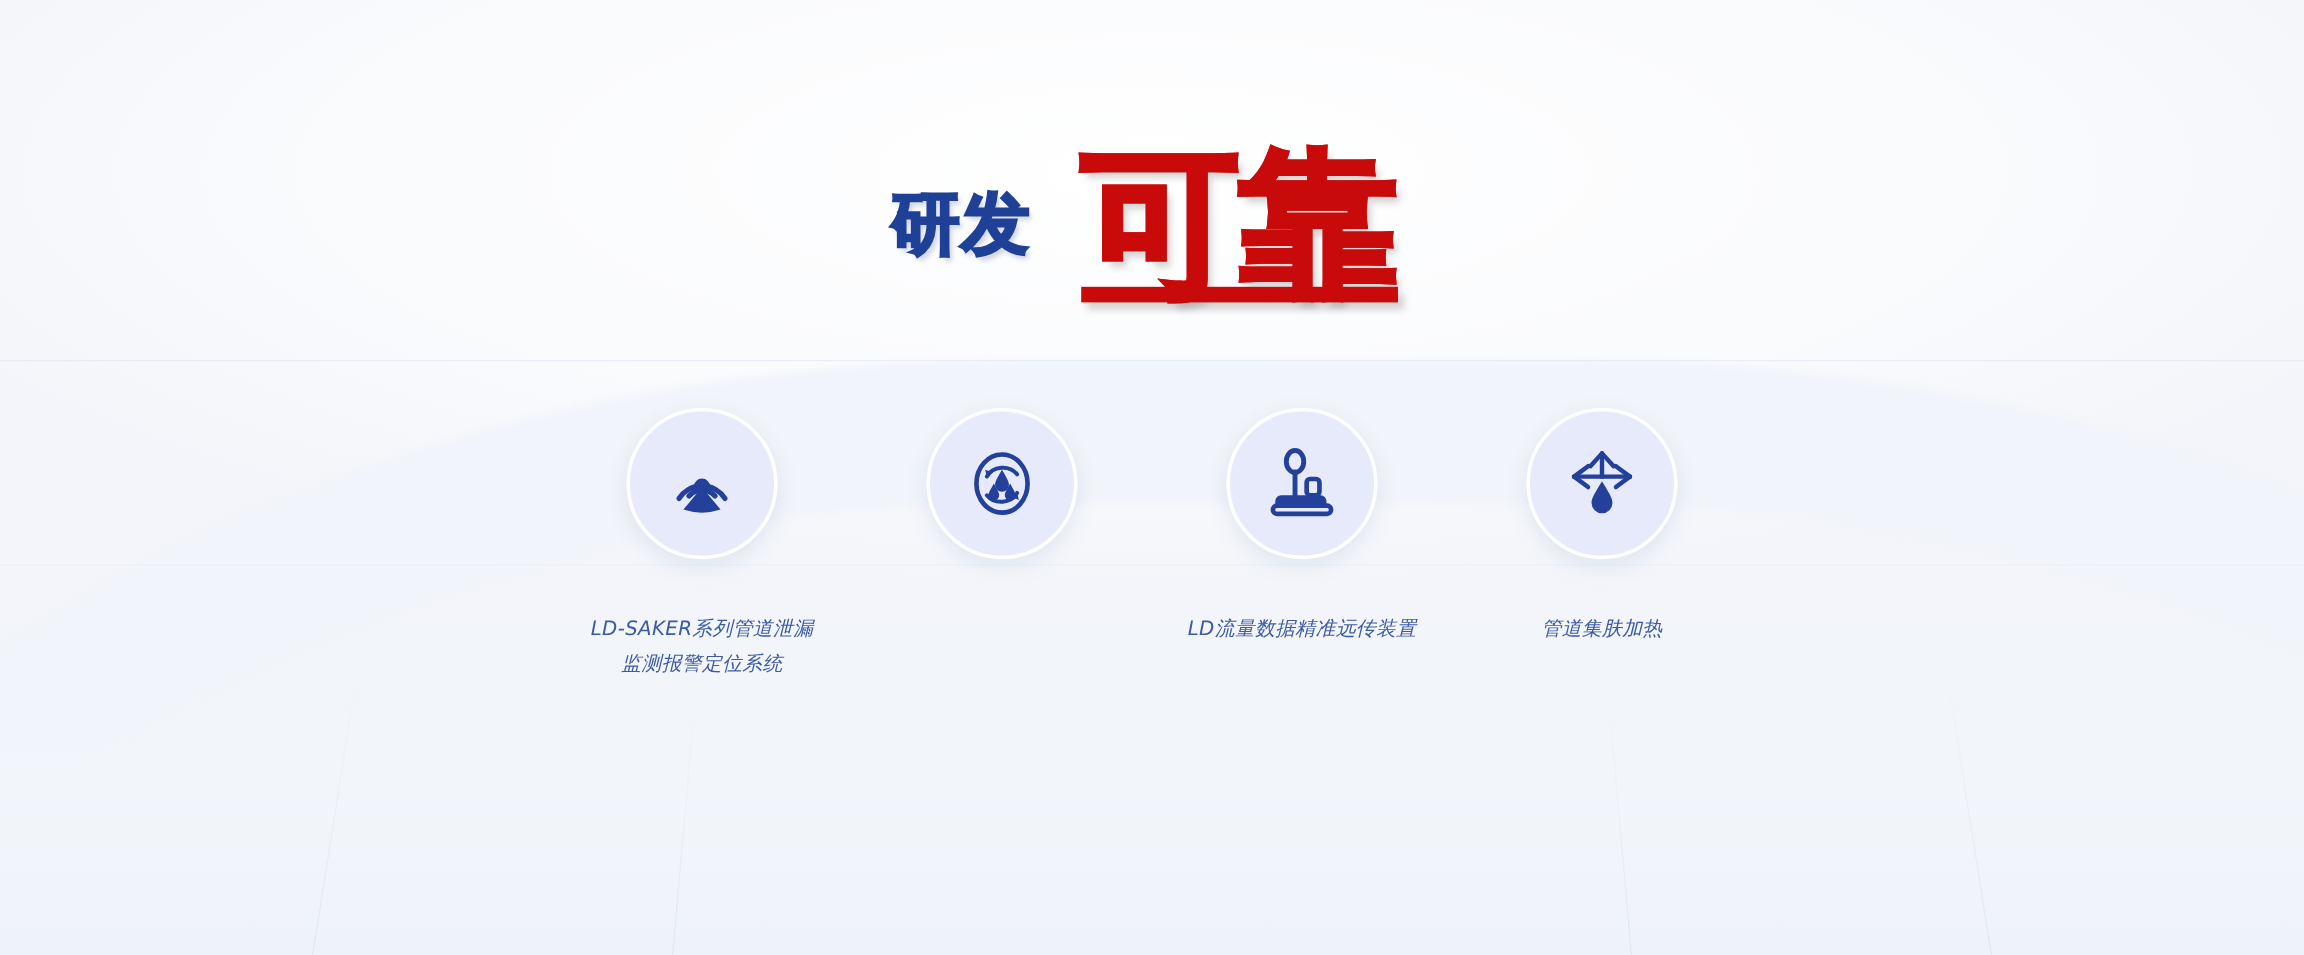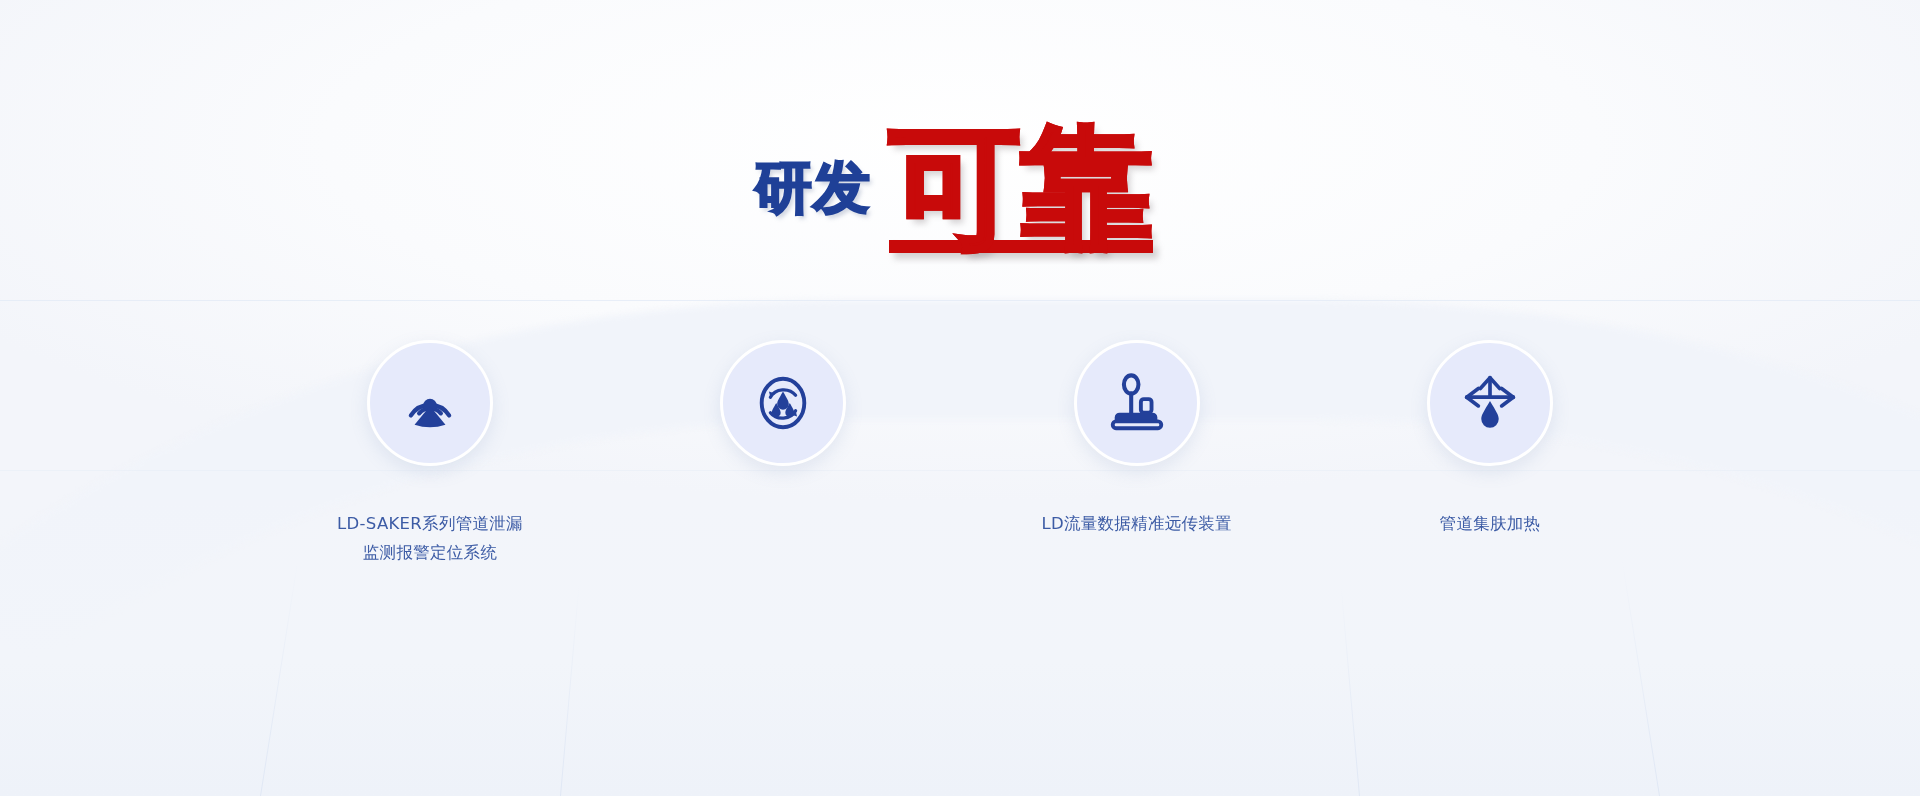--- a/index.html
+++ b/index.html
@@ -114,21 +114,21 @@
 
   
   .headline {
     position: absolute;
     left: 0; right: 0;
     top: 112px;
     height: 150px;
     display: flex;
     align-items: center;
     justify-content: center;
-    gap: 4px;
+    gap: 16px;
     z-index: 5;
   }
   .stack {
     display: flex;
     flex-direction: column;
     justify-content: center;
     line-height: .96;
   }
   .stack-blue span {
     font-family: "DejaVu Sans", sans-serif;
@@ -154,22 +154,23 @@
   .big.last { margin-right: 12px; text-decoration: underline; }
 
   
   .features {
     position: absolute;
     left: 50%;
     transform: translateX(-50%);
     top: 340px;
     width: 1310px;
     display: flex;
-    justify-content: space-between;
+    justify-content: center;
     z-index: 6;
+    font-style: italic;
   }
   .feature {
     width: 250px;
     display: flex;
     flex-direction: column;
     align-items: center;
     cursor: pointer;
   }
   .circle {
     width: 120px;

